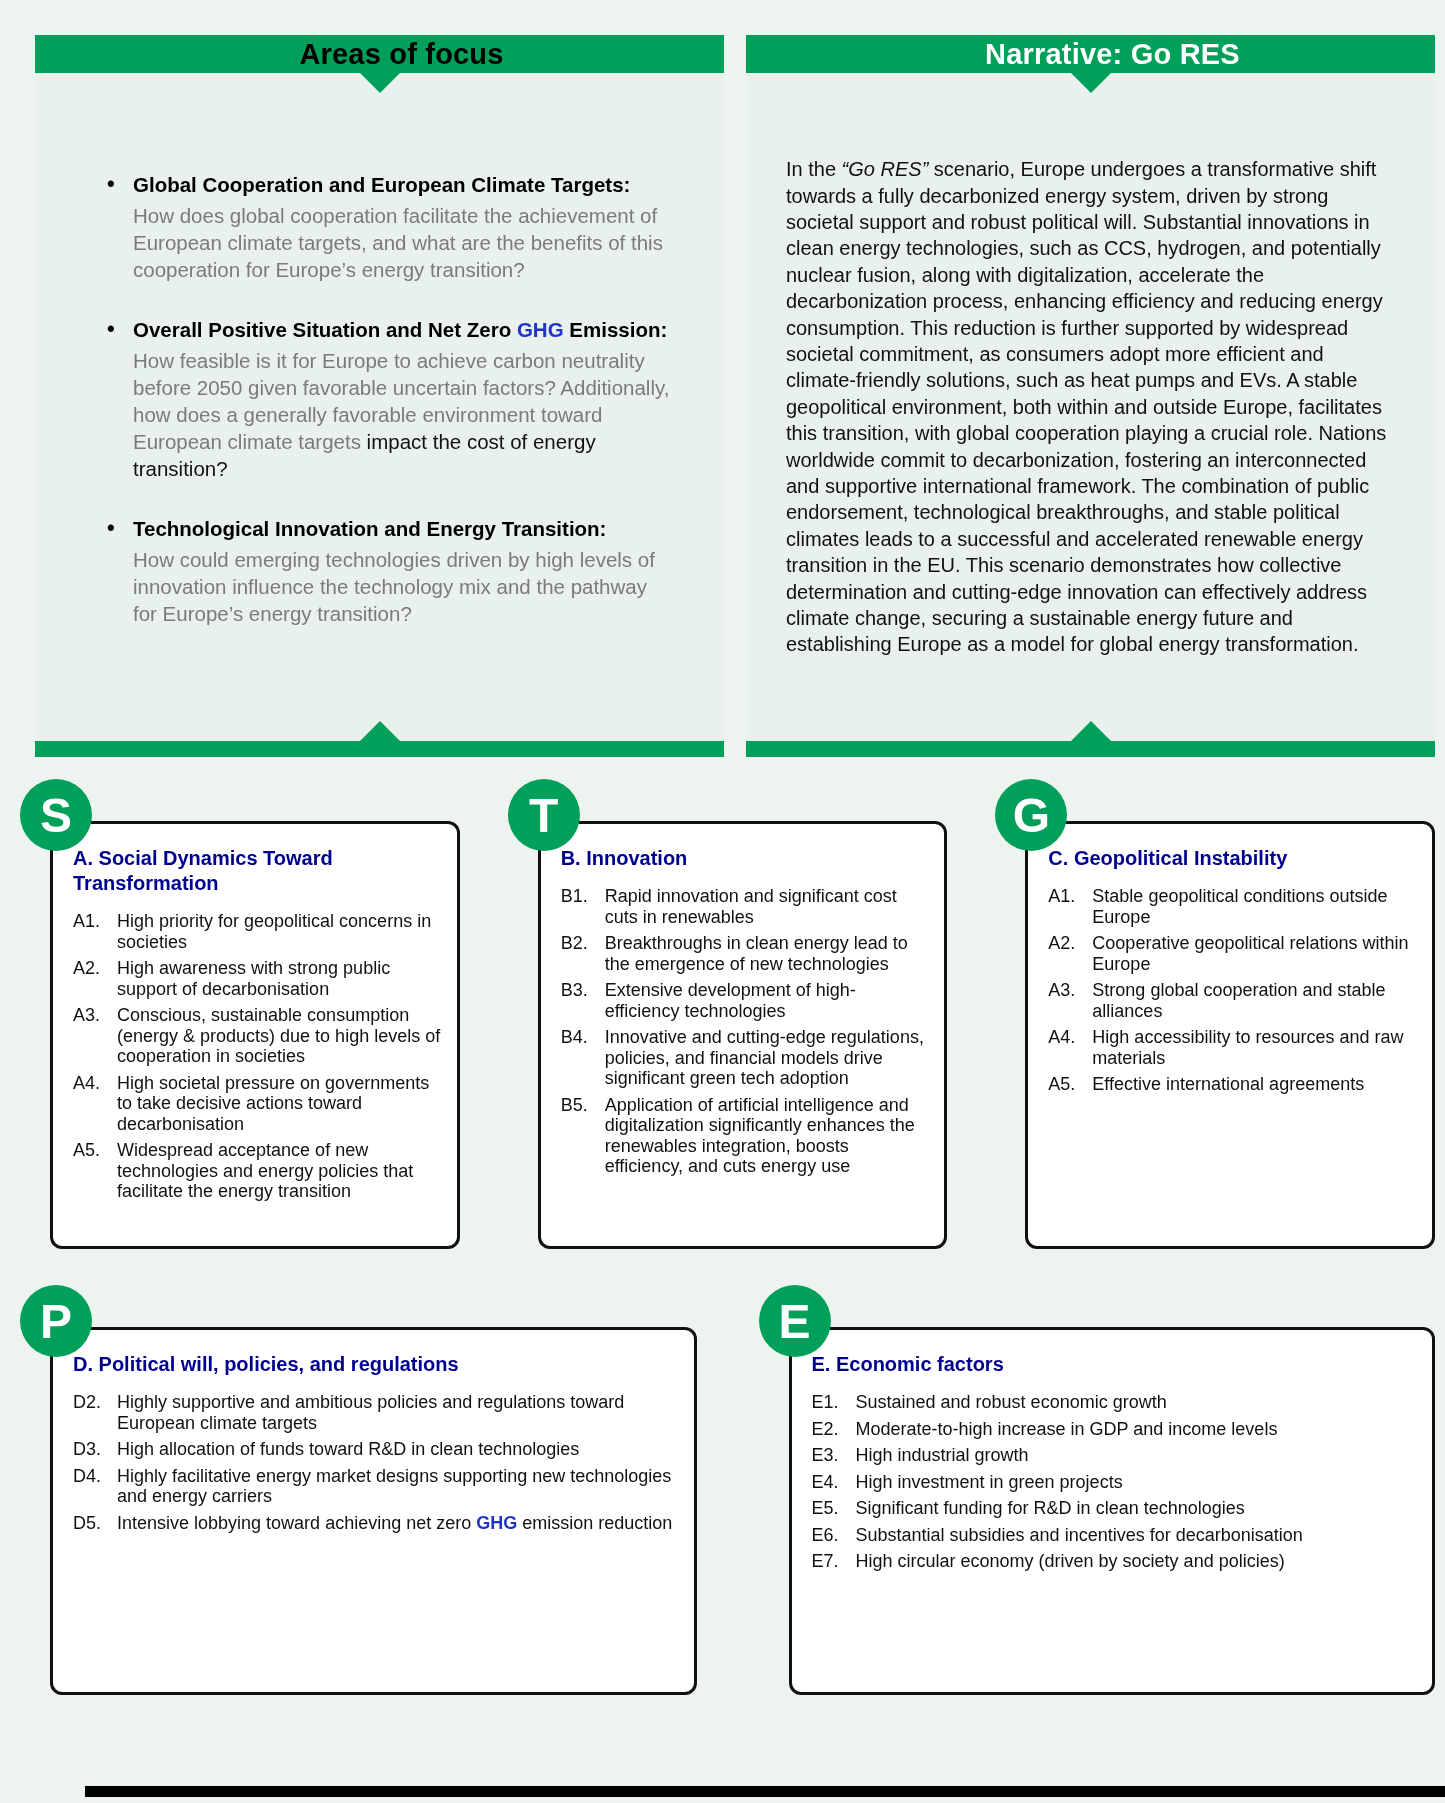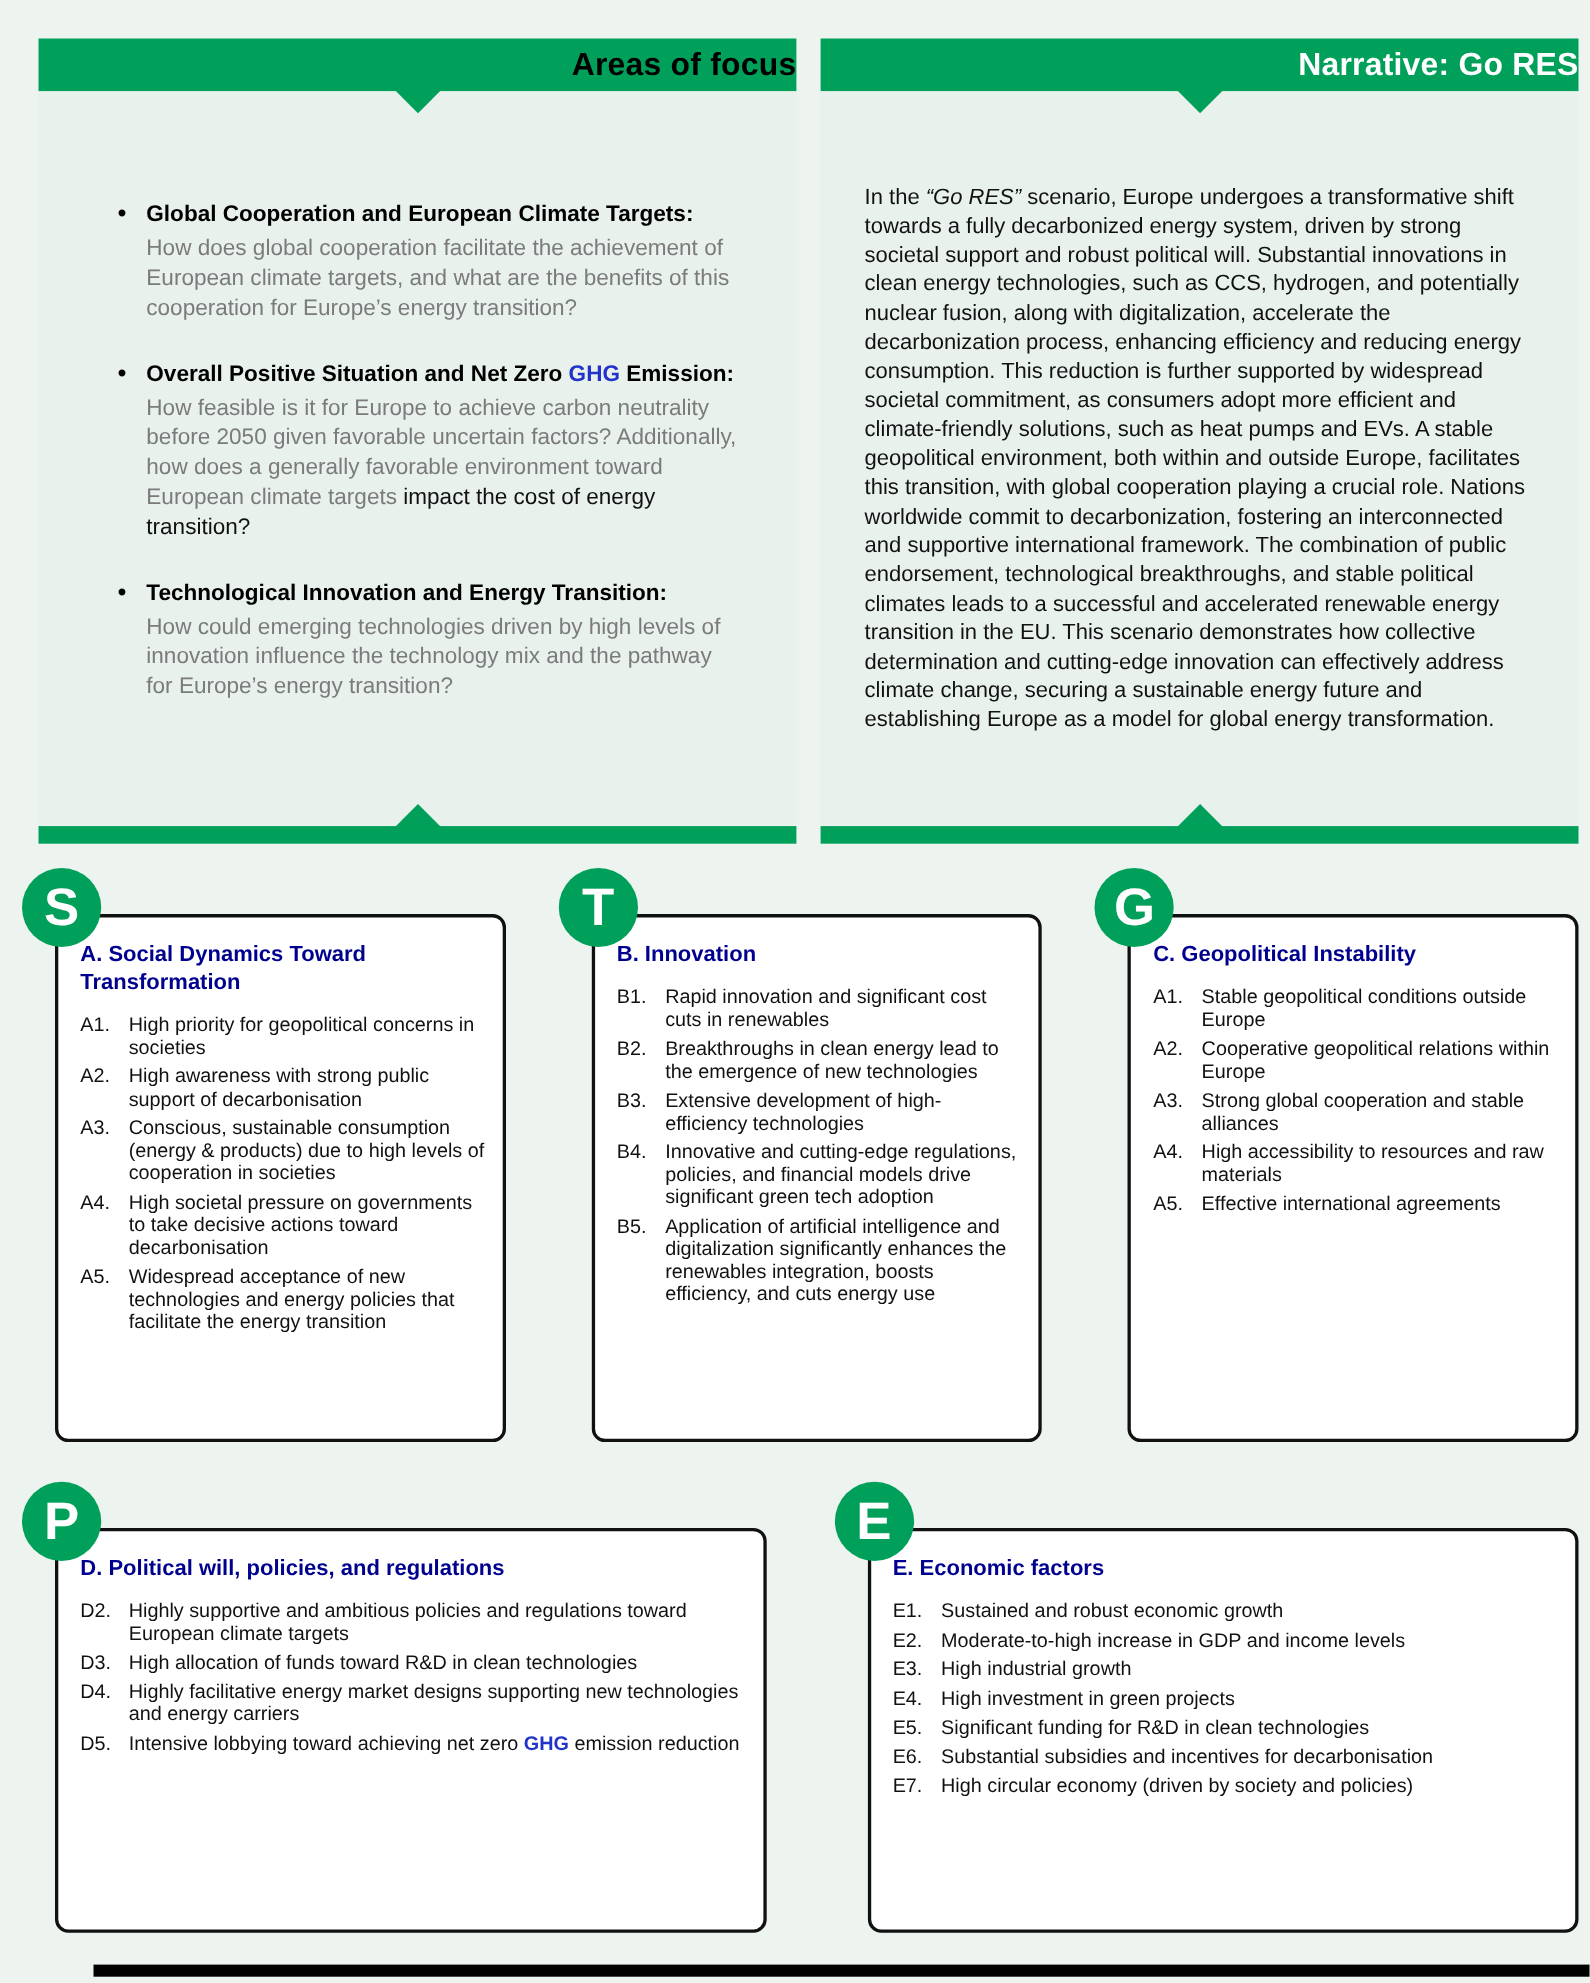--- a/index.html
+++ b/index.html
@@ -9,22 +9,22 @@
     font-family:"Liberation Sans","DejaVu Sans",sans-serif;
     color:#111;
     position:relative;
     overflow:hidden;
   }
 
   
   .top-row { display:flex; gap:22px; padding:35px 10px 0 35px; }
   .panel { flex:1; display:flex; flex-direction:column; }
   .panel-header {
-    position:relative; height:48px; background:#00a05a;
-    display:flex; align-items:center; justify-content:flex-end;padding-left:44px;
+    position:relative; height:38px; background:#00a05a;
+    display:flex; align-items:center; justify-content:center;padding-left:44px;
   }
   .panel-header .title { font-size:29px; font-weight:bold; letter-spacing:.2px; }
   .title-dark { color:#000; }
   .title-light { color:#fff; }
   .tri-down {
     position:absolute; left:50%; bottom:-20px; transform:translateX(-50%);
     width:0; height:0; border-left:22px solid transparent;
     border-right:22px solid transparent; border-top:22px solid #00a05a; z-index:2;
   }
   .panel-body {
@@ -60,21 +60,21 @@
   .row1 { margin:22px 10px 0 20px; gap:48px; }
   .row2 { margin:36px 10px 0 20px; gap:62px; }
   .box-wrap { position:relative; flex:1; padding-top:42px; }
   .badge {
     position:absolute; top:0; left:0; width:72px; height:72px; border-radius:50%;
     background:#00a05a; color:#fff; font-size:48px; font-weight:bold;
     display:flex; align-items:center; justify-content:center; z-index:2;
   }
   .box {
     margin-left:30px; background:#fff; border:3px solid #111; border-radius:12px;
-    padding:22px 16px 14px 20px; height:480px;
+    padding:22px 16px 14px 20px; height:428px;
   }
   .row2 .box { height:368px; }
   .box-title { color:#00008f; font-weight:bold; font-size:20px; line-height:1.25; margin-bottom:15px; }
   .factor { display:flex; font-size:18px; line-height:1.14; margin-bottom:6px; }
   .factor-label { flex:0 0 44px; }
   .factor-text { flex:1; }
 
   
   .bottom-rule { position:absolute; left:85px; right:0; bottom:6px; height:11px; background:#000; }
 </style>

